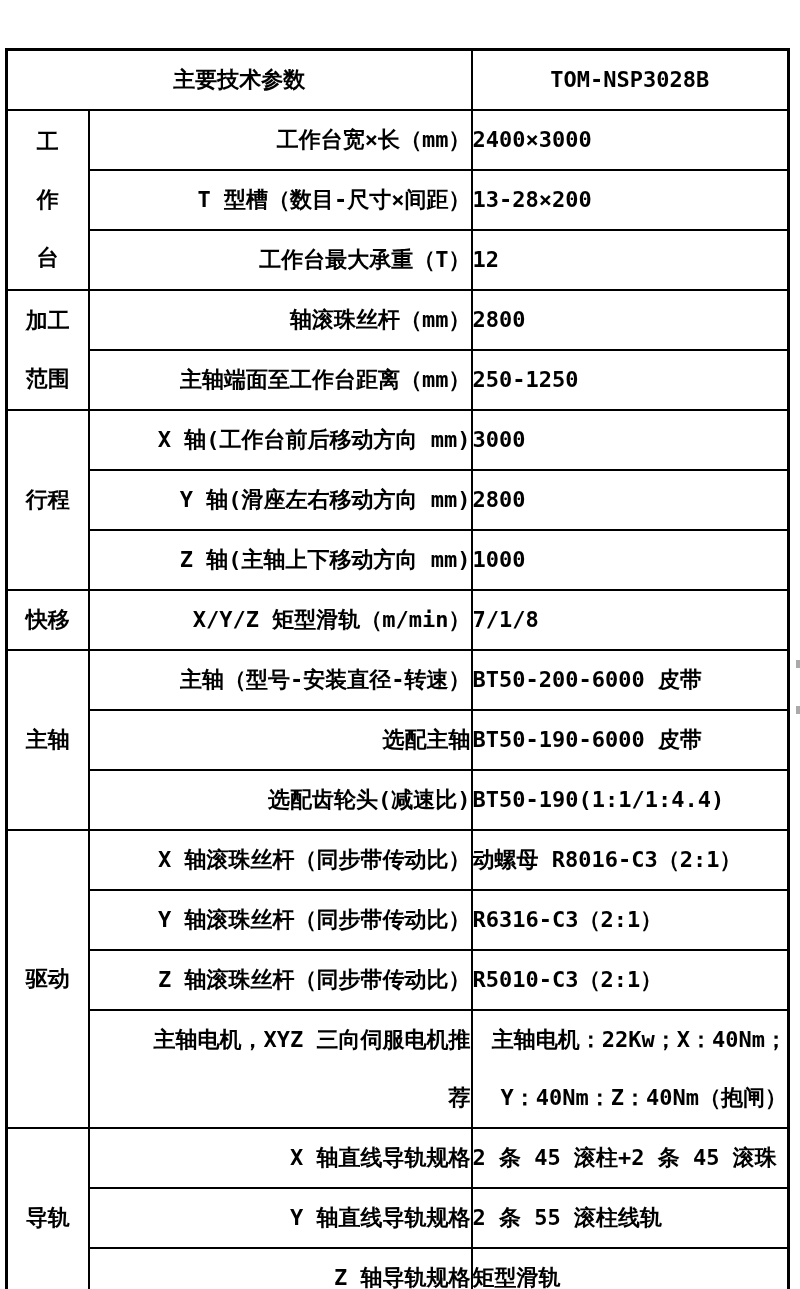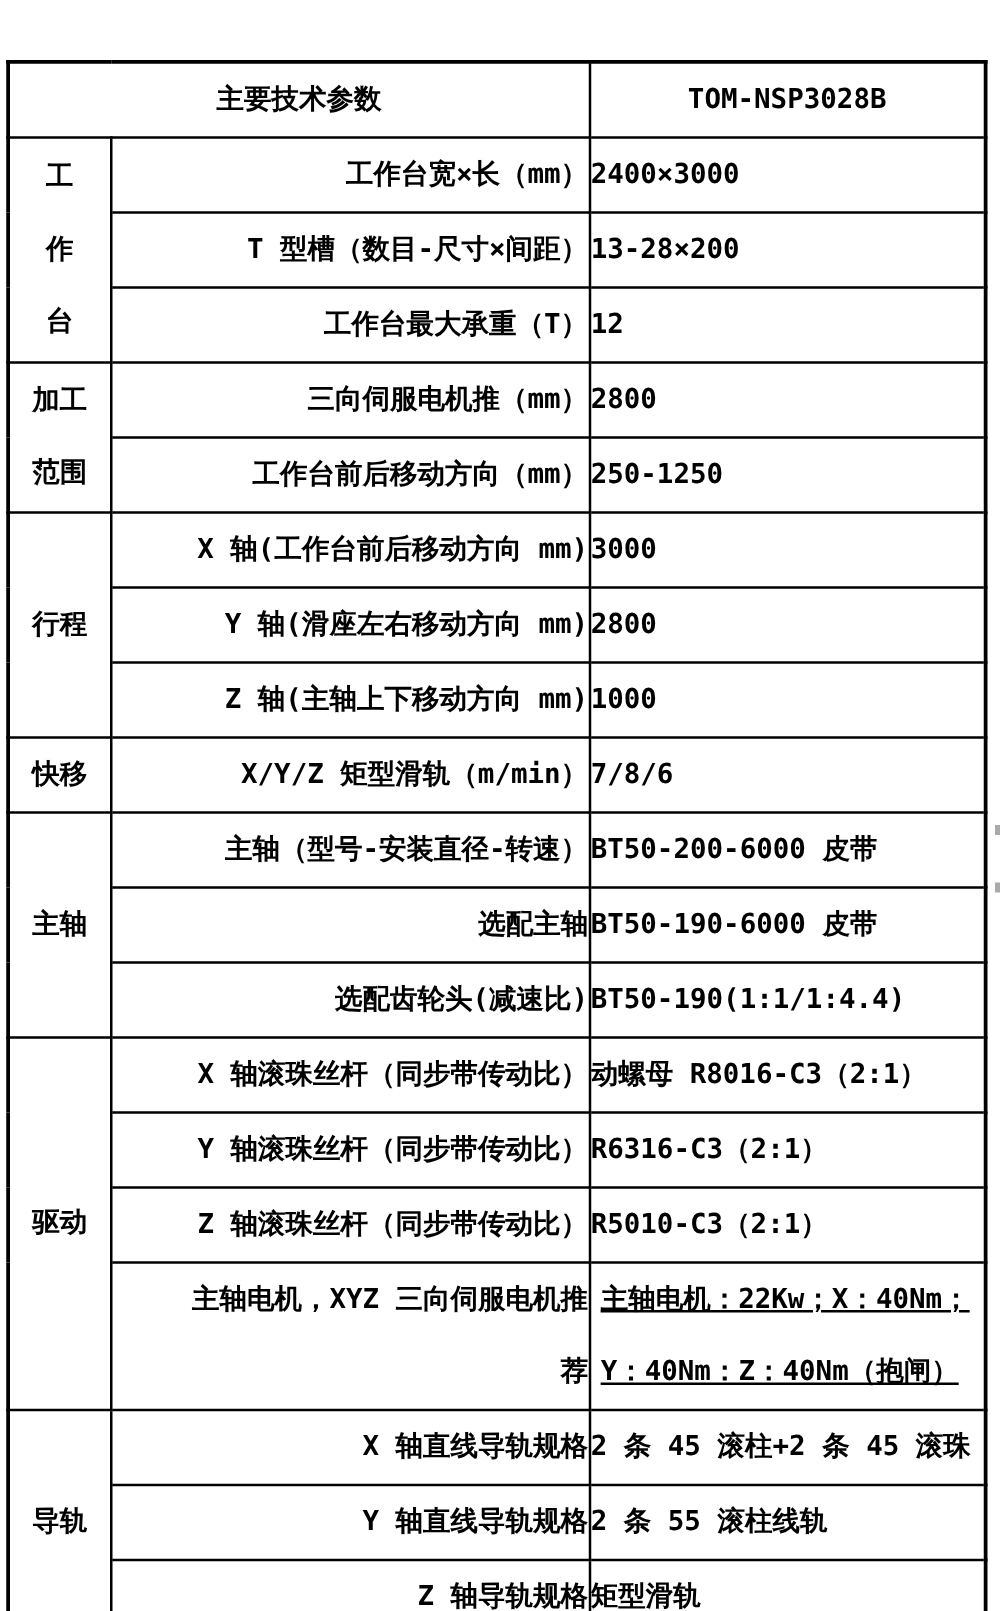--- a/index.html
+++ b/index.html
@@ -77,46 +77,46 @@
       <td class="val">13-28×200</td>
     </tr>
     <tr class="r">
       <td class="param">工作台最大承重（T）</td>
       <td class="val">12</td>
     </tr>
 
     <tr class="r">
       <td class="group" rowspan="2">加工
 范围</td>
-      <td class="param">三向伺服电机推（mm）</td>
+      <td class="param">轴滚珠丝杆（mm）</td>
       <td class="val">2800</td>
     </tr>
     <tr class="r">
-      <td class="param">工作台前后移动方向（mm）</td>
+      <td class="param">主轴端面至工作台距离（mm）</td>
       <td class="val">250-1250</td>
     </tr>
 
     <tr class="r">
       <td class="group" rowspan="3">行程</td>
       <td class="param">X 轴(工作台前后移动方向 mm)</td>
       <td class="val">3000</td>
     </tr>
     <tr class="r">
       <td class="param">Y 轴(滑座左右移动方向 mm)</td>
       <td class="val">2800</td>
     </tr>
     <tr class="r">
       <td class="param">Z 轴(主轴上下移动方向 mm)</td>
       <td class="val">1000</td>
     </tr>
 
     <tr class="r">
       <td class="group">快移</td>
       <td class="param">X/Y/Z 矩型滑轨（m/min）</td>
-      <td class="val">7/8/6</td>
+      <td class="val">7/1/8</td>
     </tr>
 
     <tr class="r">
       <td class="group" rowspan="3">主轴</td>
       <td class="param">主轴（型号-安装直径-转速）</td>
       <td class="val">BT50-200-6000 皮带</td>
     </tr>
     <tr class="r">
       <td class="param">选配主轴</td>
       <td class="val">BT50-190-6000 皮带</td>
@@ -135,21 +135,21 @@
       <td class="param">Y 轴滚珠丝杆（同步带传动比）</td>
       <td class="val">R6316-C3（2:1）</td>
     </tr>
     <tr class="r">
       <td class="param">Z 轴滚珠丝杆（同步带传动比）</td>
       <td class="val">R5010-C3（2:1）</td>
     </tr>
     <tr class="tall">
       <td class="param">主轴电机，XYZ 三向伺服电机推
 荐</td>
-      <td class="val" style="text-align:left; padding-left:8px;text-decoration:underline;">主轴电机：22Kw；X：40Nm；
+      <td class="val" style="text-align:right; padding-left:8px;">主轴电机：22Kw；X：40Nm；
 Y：40Nm：Z：40Nm（抱闸）</td>
     </tr>
 
     <tr class="r">
       <td class="group" rowspan="3">导轨</td>
       <td class="param">X 轴直线导轨规格</td>
       <td class="val">2 条 45 滚柱+2 条 45 滚珠</td>
     </tr>
     <tr class="r">
       <td class="param">Y 轴直线导轨规格</td>

